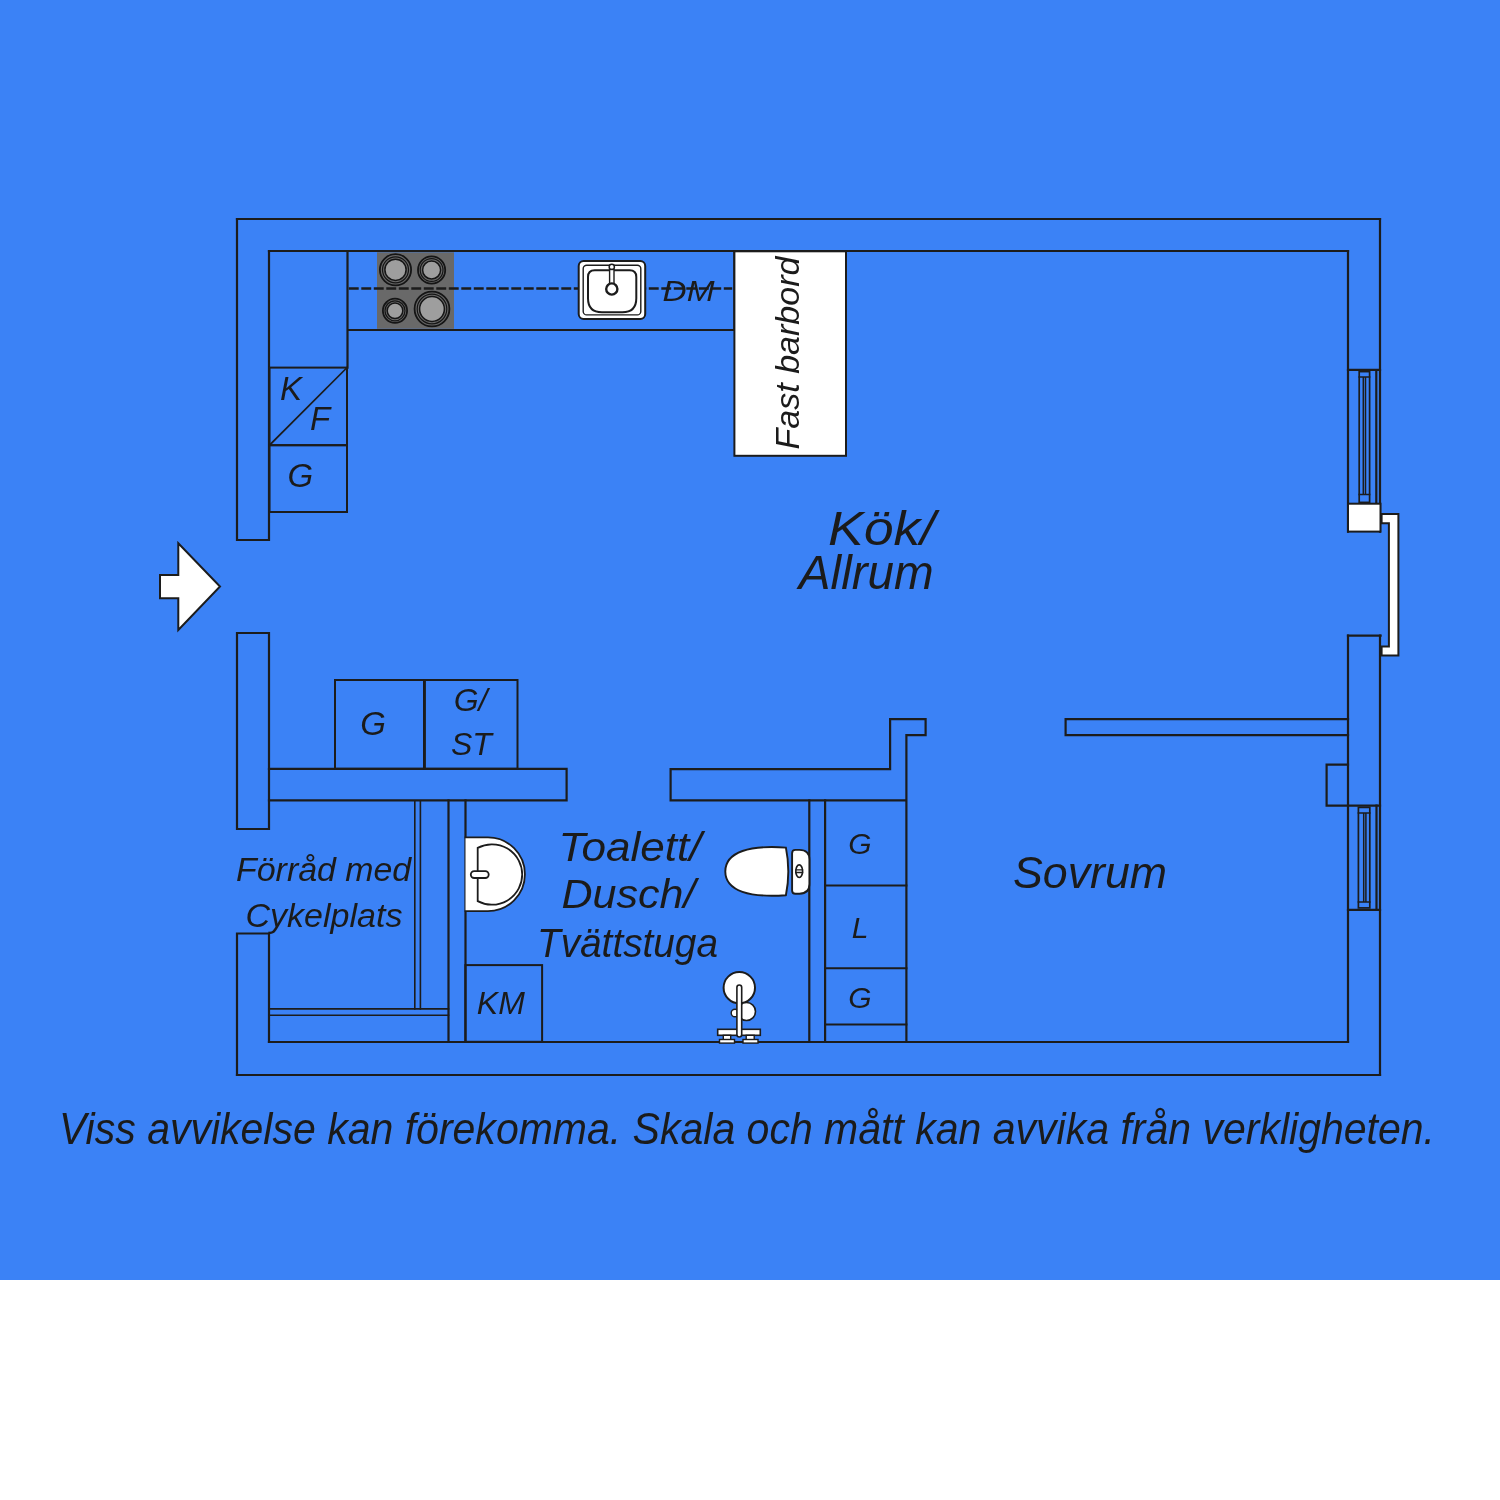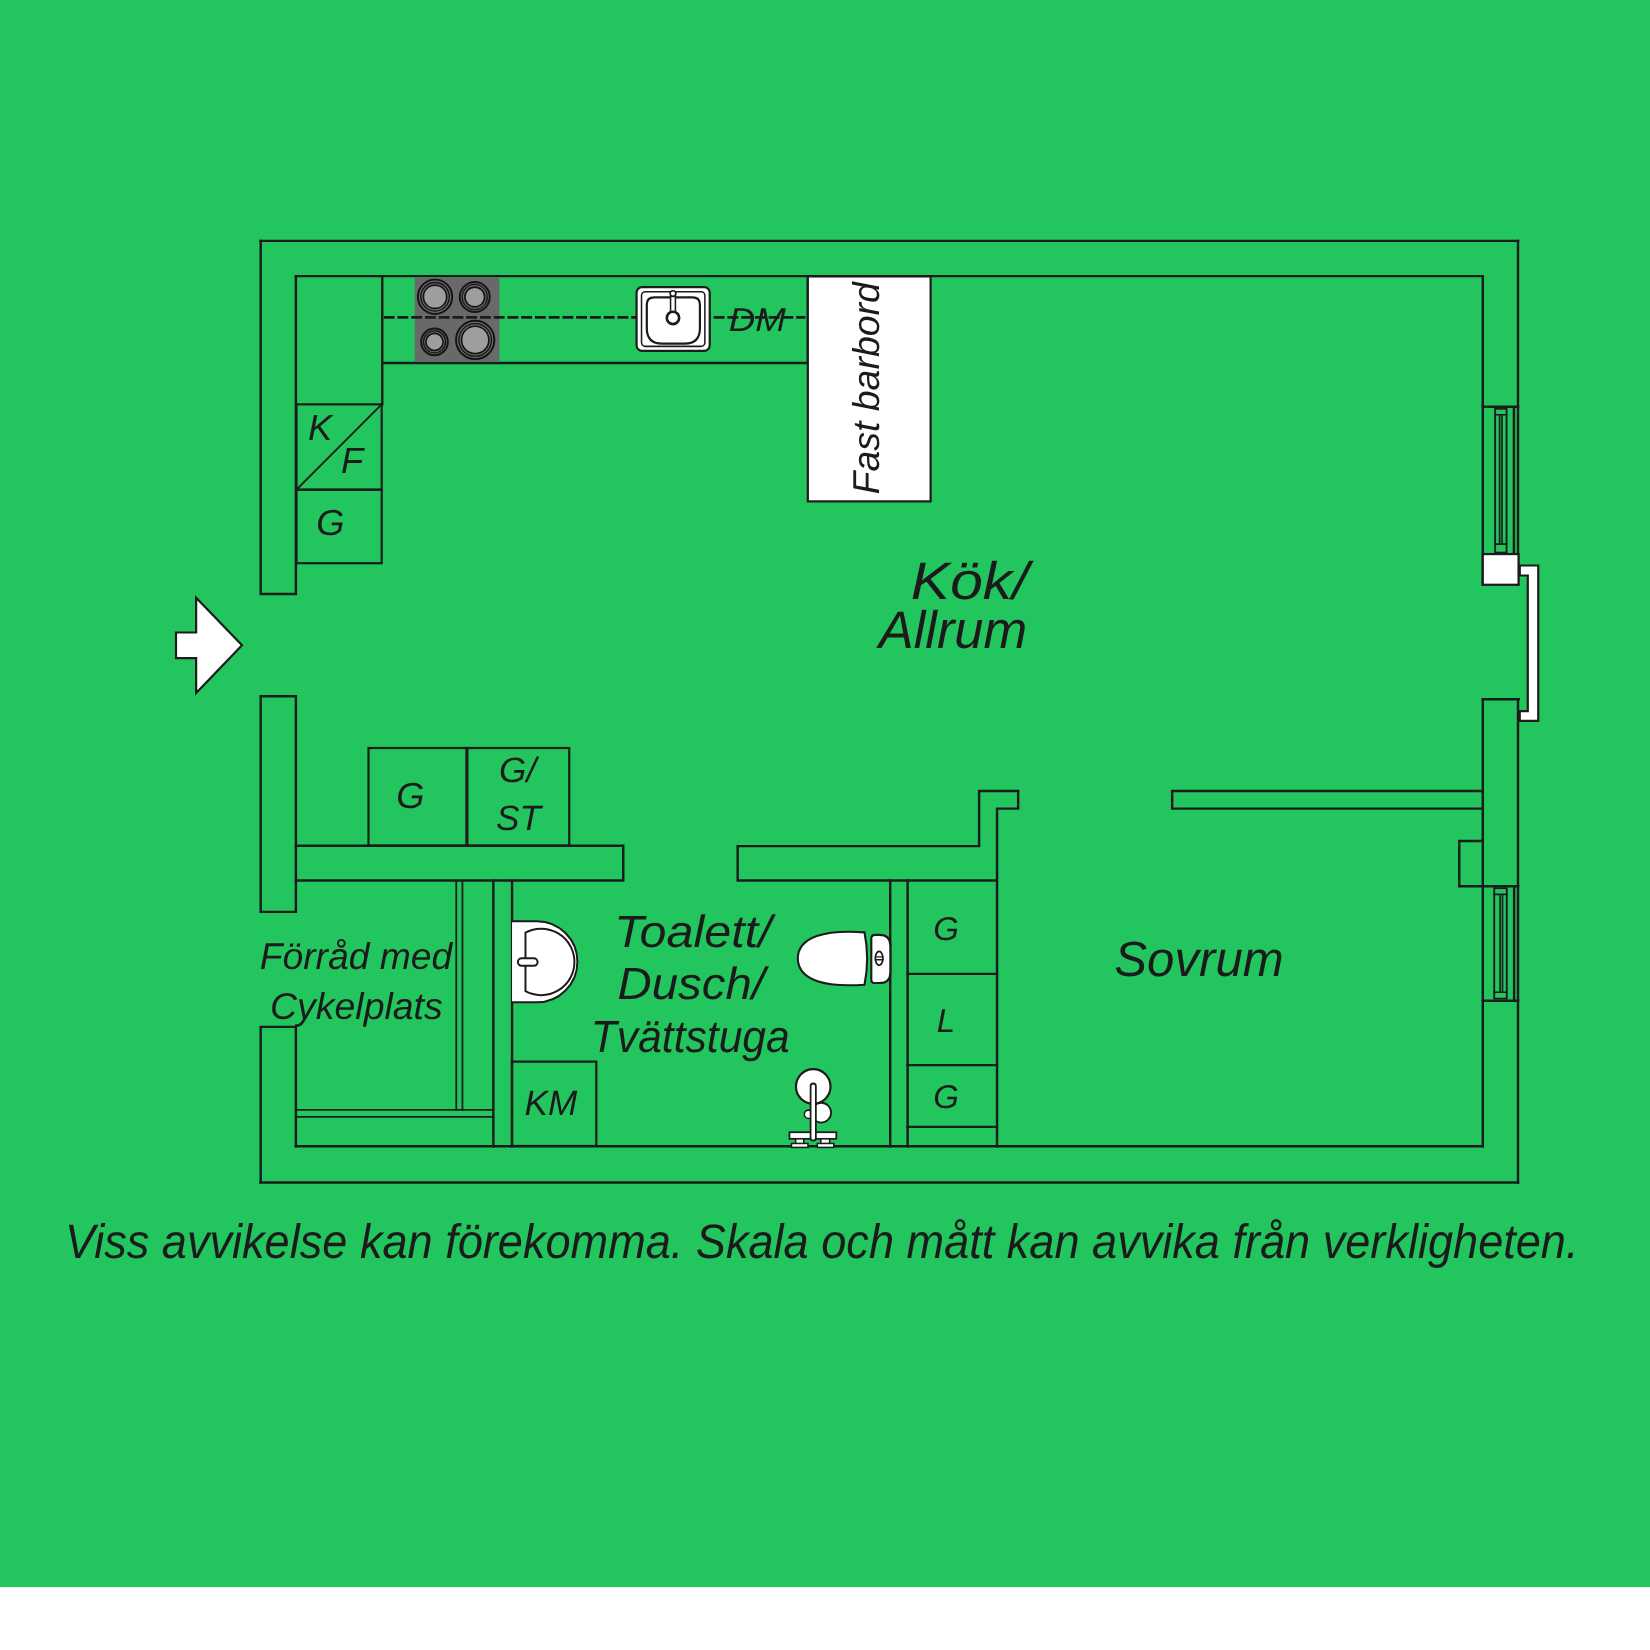--- a/index.html
+++ b/index.html
@@ -1,16 +1,16 @@
 <!DOCTYPE html>
 <html><head>
 <meta charset="utf-8">
 <style>
   html,body{margin:0;padding:0;background:#ffffff;}
-  .page{width:1500px;height:1443px;position:relative;background:#22c55e;overflow:hidden;}
+  .page{width:1500px;height:1280px;position:relative;background:#3b82f6;overflow:hidden;}
   svg text{font-family:"Liberation Sans",sans-serif;font-style:italic;fill:#1b1b1b;fill-opacity:0.999;}
 </style>
 </head>
 <body>
 <div class="page">
 <svg width="1500" height="1500" viewBox="0 0 1500 1500" xmlns="http://www.w3.org/2000/svg">
 <g fill="none" stroke="#1c1c1c" stroke-width="2.2" stroke-linecap="square">
 
 <path d="M237,219 H1380 M269,251 H1348"></path>
 

